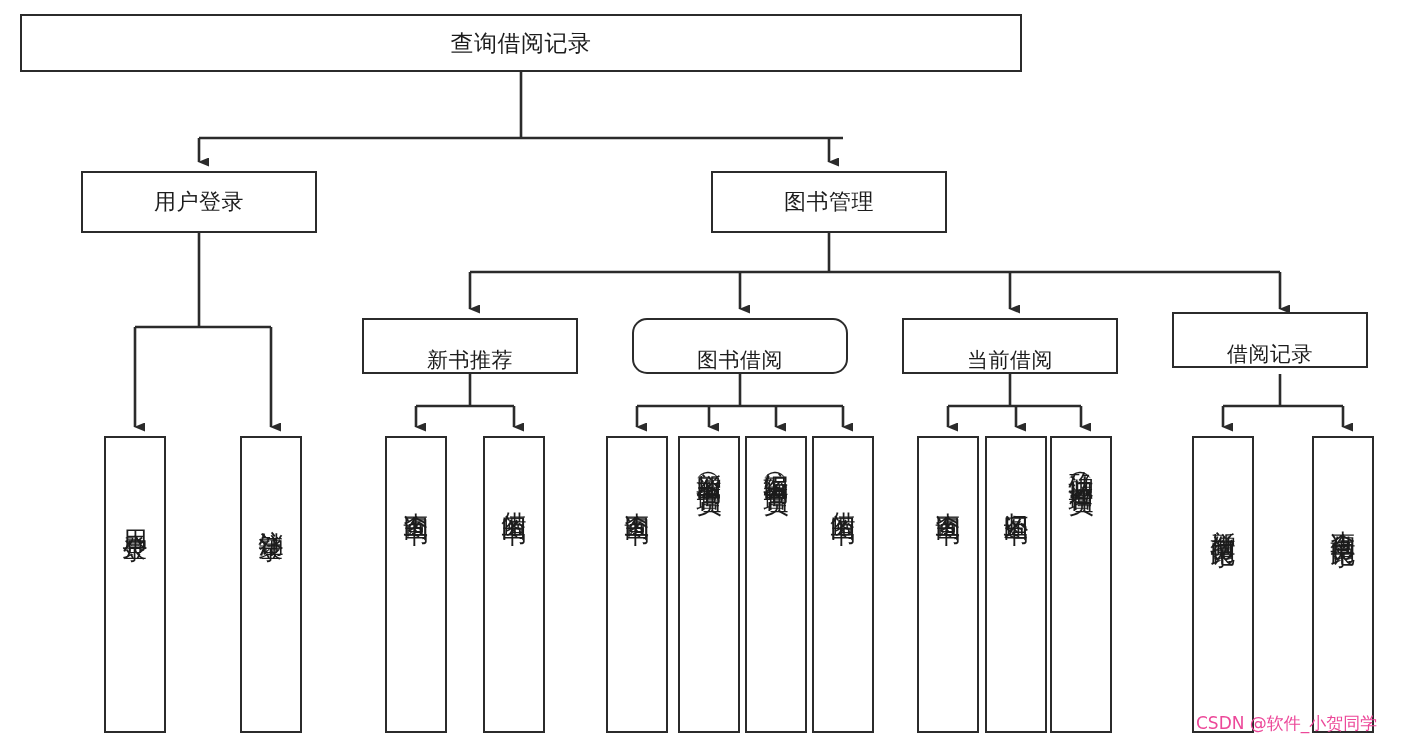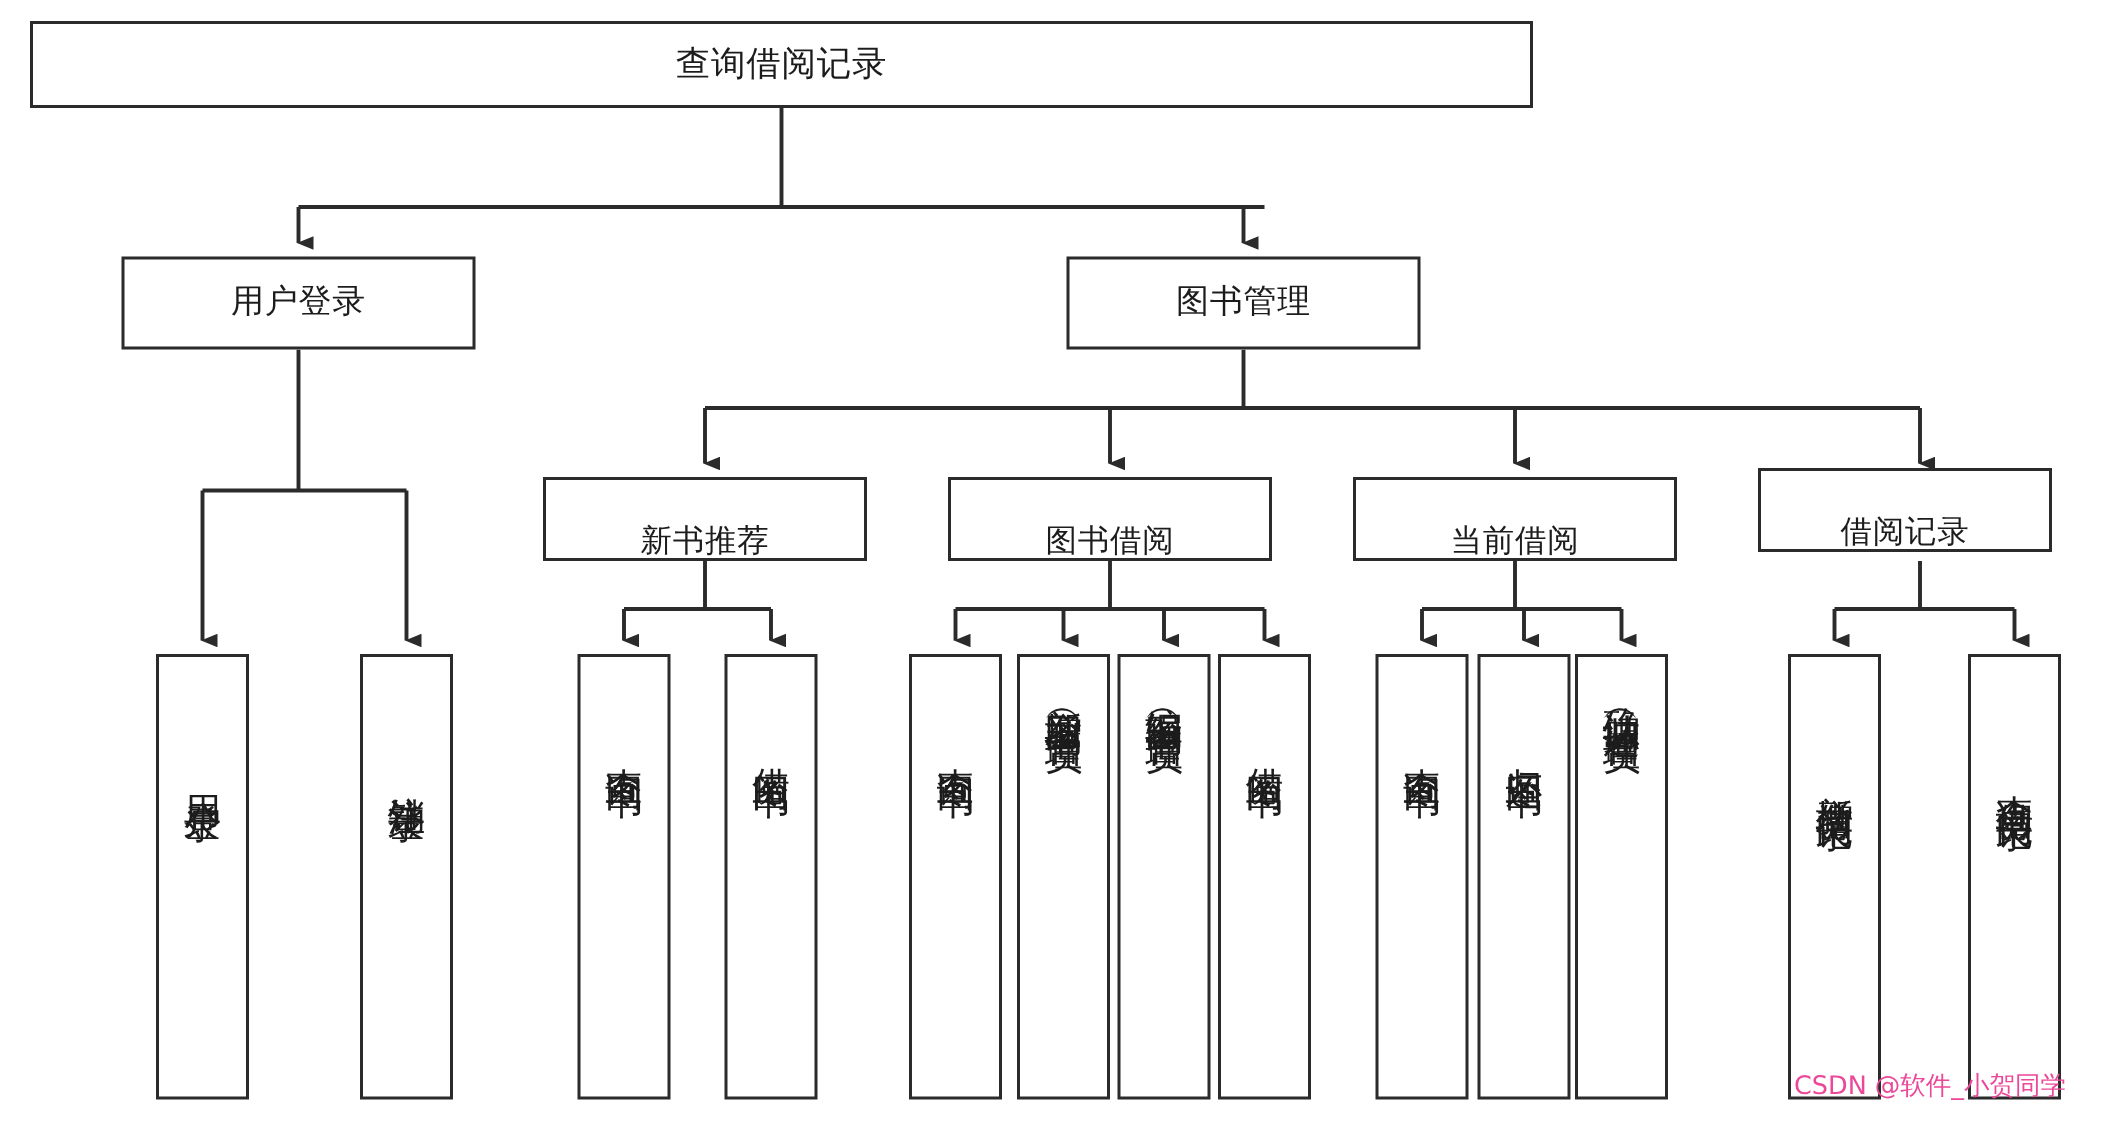--- a/index.html
+++ b/index.html
@@ -151,21 +151,21 @@
   <div class="node-box level-1" id="node-l1-0" style="left: 81px; top: 171px; width: 236px; height: 62px;">
     <span class="node-label">用户登录</span>
   </div>
   <div class="node-box level-1" id="node-l1-1" style="left: 711px; top: 171px; width: 236px; height: 62px;">
     <span class="node-label">图书管理</span>
   </div>
 
   <div class="node-box level-2" id="node-l2-0" style="left: 362px; top: 318px; width: 216px; height: 56px;">
     <span class="node-label">新书推荐</span>
   </div>
-  <div class="node-box level-2" id="node-l2-1" style="left: 632px; top: 318px; width: 216px; height: 56px;">
+  <div class="node-box level-2" id="node-l2-1" style="left: 632px; top: 318px; width: 216px; height: 56px; border-radius: 15px;">
     <span class="node-label">图书借阅</span>
   </div>
   <div class="node-box level-2" id="node-l2-2" style="left: 902px; top: 318px; width: 216px; height: 56px;">
     <span class="node-label">当前借阅</span>
   </div>
   <div class="node-box level-2" id="node-l2-3" style="left: 1172px; top: 312px; width: 196px; height: 56px;">
     <span class="node-label">借阅记录</span>
   </div>
 
   <div class="node-box leaf-box mid" id="leaf-0" style="left: 104px; top: 436px; width: 62px; height: 297px;">

